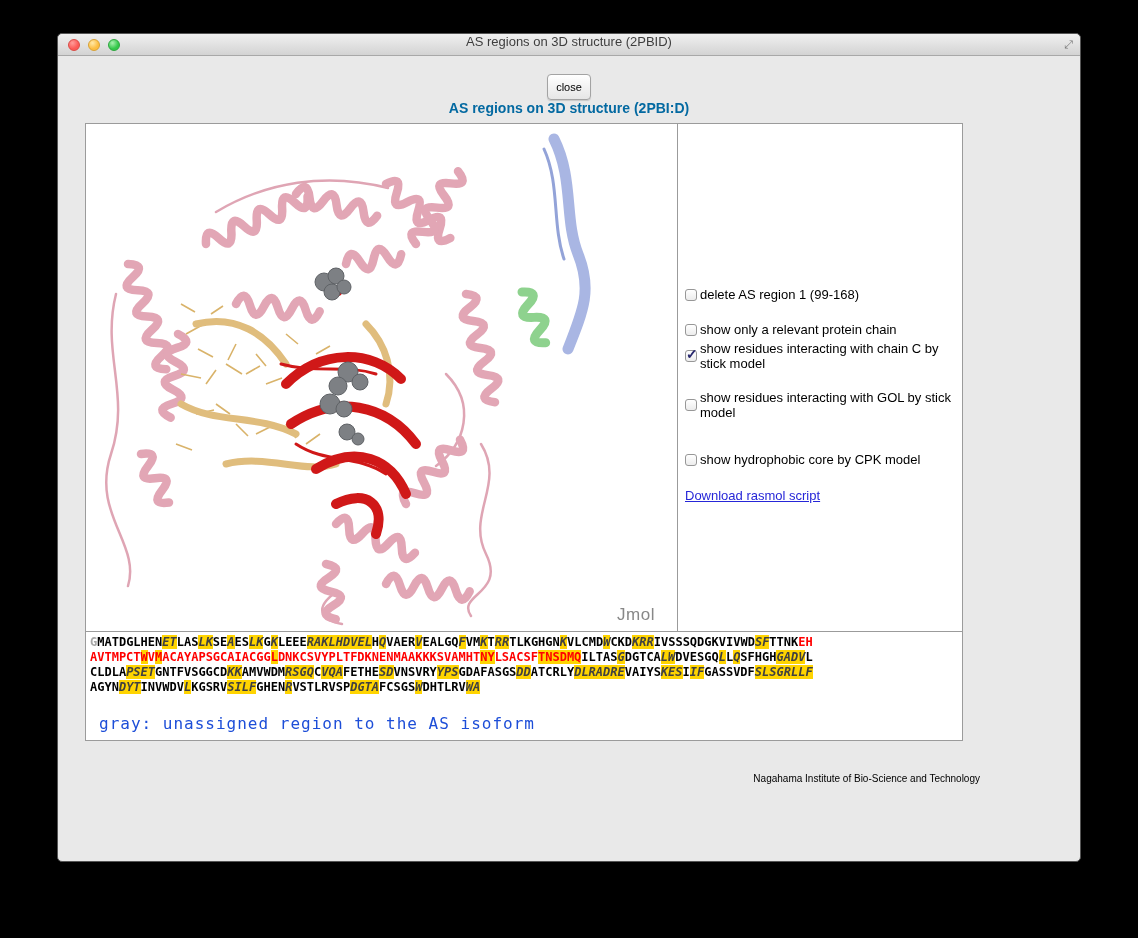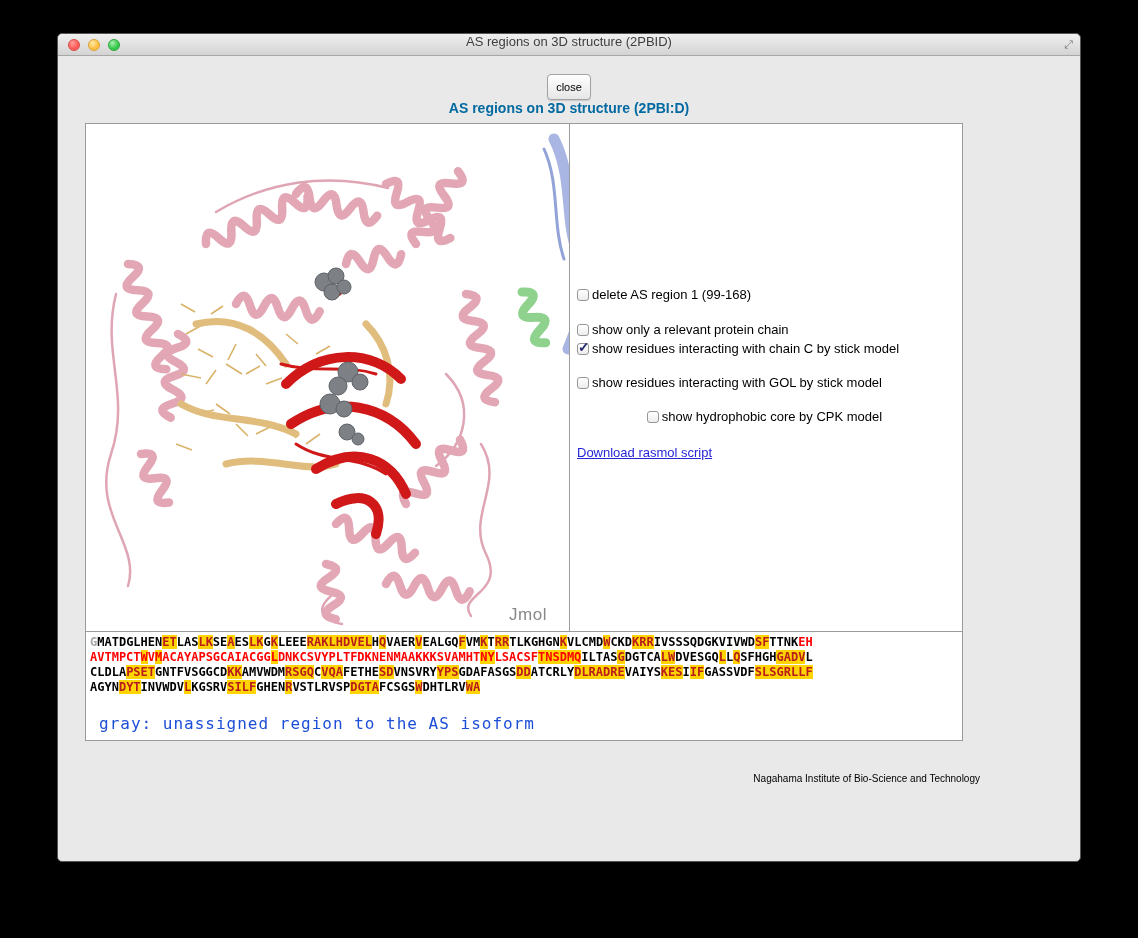--- a/index.html
+++ b/index.html
@@ -18,41 +18,41 @@
   .light.green { background:radial-gradient(circle at 35% 30%, #a8f0ae, #34c84a 60%); border:1px solid #2aa63c; }
   .title { flex:1; text-align:center; font-size:13px; color:#3e3e3e; }
   .resize-icon { position:absolute; right:7px; top:4px; font-size:11px; color:#7a7a7a; }
   .close-row { text-align:center; margin-top:18px; }
   .close-btn { font-size:11px; padding:6px 8px; border:1px solid #a3a3a3; border-radius:4px;
     background:linear-gradient(#ffffff,#e6e6e6); color:#000; cursor:default;
     box-shadow:0 1px 1px rgba(0,0,0,0.15); font-family:"Liberation Sans", sans-serif; }
   .heading { text-align:center; font-size:14px; font-weight:bold; color:#0369a1; }
   .main-box { position:absolute; left:27px; top:89px; width:878px; height:509px;
     background:#fff; border:1px solid #9b9b9b; display:flex; }
-  .viewer { position:relative; width:484px; height:100%; border-right:1px solid #9b9b9b; background:#fff; overflow:hidden; }
+  .viewer { position:relative; width:592px; height:100%; border-right:1px solid #9b9b9b; background:#fff; overflow:hidden; }
   .jmol-label { position:absolute; right:22px; bottom:6px; font-size:17px; color:#888; letter-spacing:0.5px; }
   .controls { flex:1; position:relative; padding:163px 10px 0 7px; font-size:13px; color:#000; }
   .cb-row { display:flex; align-items:center; cursor:default; }
   .cb-row:nth-child(2){ margin-top:20px; }
   .cb-row:nth-child(3){ margin-top:4px; }
   .cb-row:nth-child(4){ margin-top:19px; }
-  .cb-row:nth-child(5){ margin-top:19px;justify-content:center; }
+  .cb-row:nth-child(5){ margin-top:32px; }
   .cb { width:12px; height:12px; border:1px solid #979797; border-radius:3px;
     background:linear-gradient(#fff,#ececec); display:inline-block; position:relative;
     margin-right:3px; flex:none; }
   .cb.checked::after { content:"✓"; position:absolute; left:0px; top:-5px;
     font-size:14px; font-weight:bold; color:#28286e; }
   .dl-link { display:inline-block; margin-top:21px; color:var(--link,#2626d8);
     text-decoration:underline; font-size:13px; cursor:pointer; }
   .seq-box { position:absolute; left:27px; top:597px; width:878px; height:110px;
     background:#fff; border:1px solid #9b9b9b; padding:3px 0 0 4px;
     font-family:"DejaVu Sans Mono", monospace; font-size:12px; }
   .seq-line { white-space:pre; line-height:15px; letter-spacing:0; font-weight:bold; color:#000; }
   .sb { color:#000; }
-  .sy { color:#b91c1c; background:var(--hl,#ffd400); }
+  .sy { color:#404040; background:var(--hl,#ffd400);font-style:italic; }
   .sr { color:var(--red,#ff0000); }
   .sry { color:var(--red,#ff0000); background:var(--hl,#ffd400); }
   .sg { color:var(--gray,#a6a6a6); }
   .seq-note { position:absolute; left:13px; bottom:7px; font-family:"DejaVu Sans Mono", monospace;
     font-size:16px; color:#1d4ed8; letter-spacing:1px; }
   .footer { position:absolute; top:739px; right:100px; font-size:10px; color:#000; }
   svg .helix { fill:none; stroke-linecap:round; stroke-linejoin:round; }
 </style>
 </head>
 <body>

